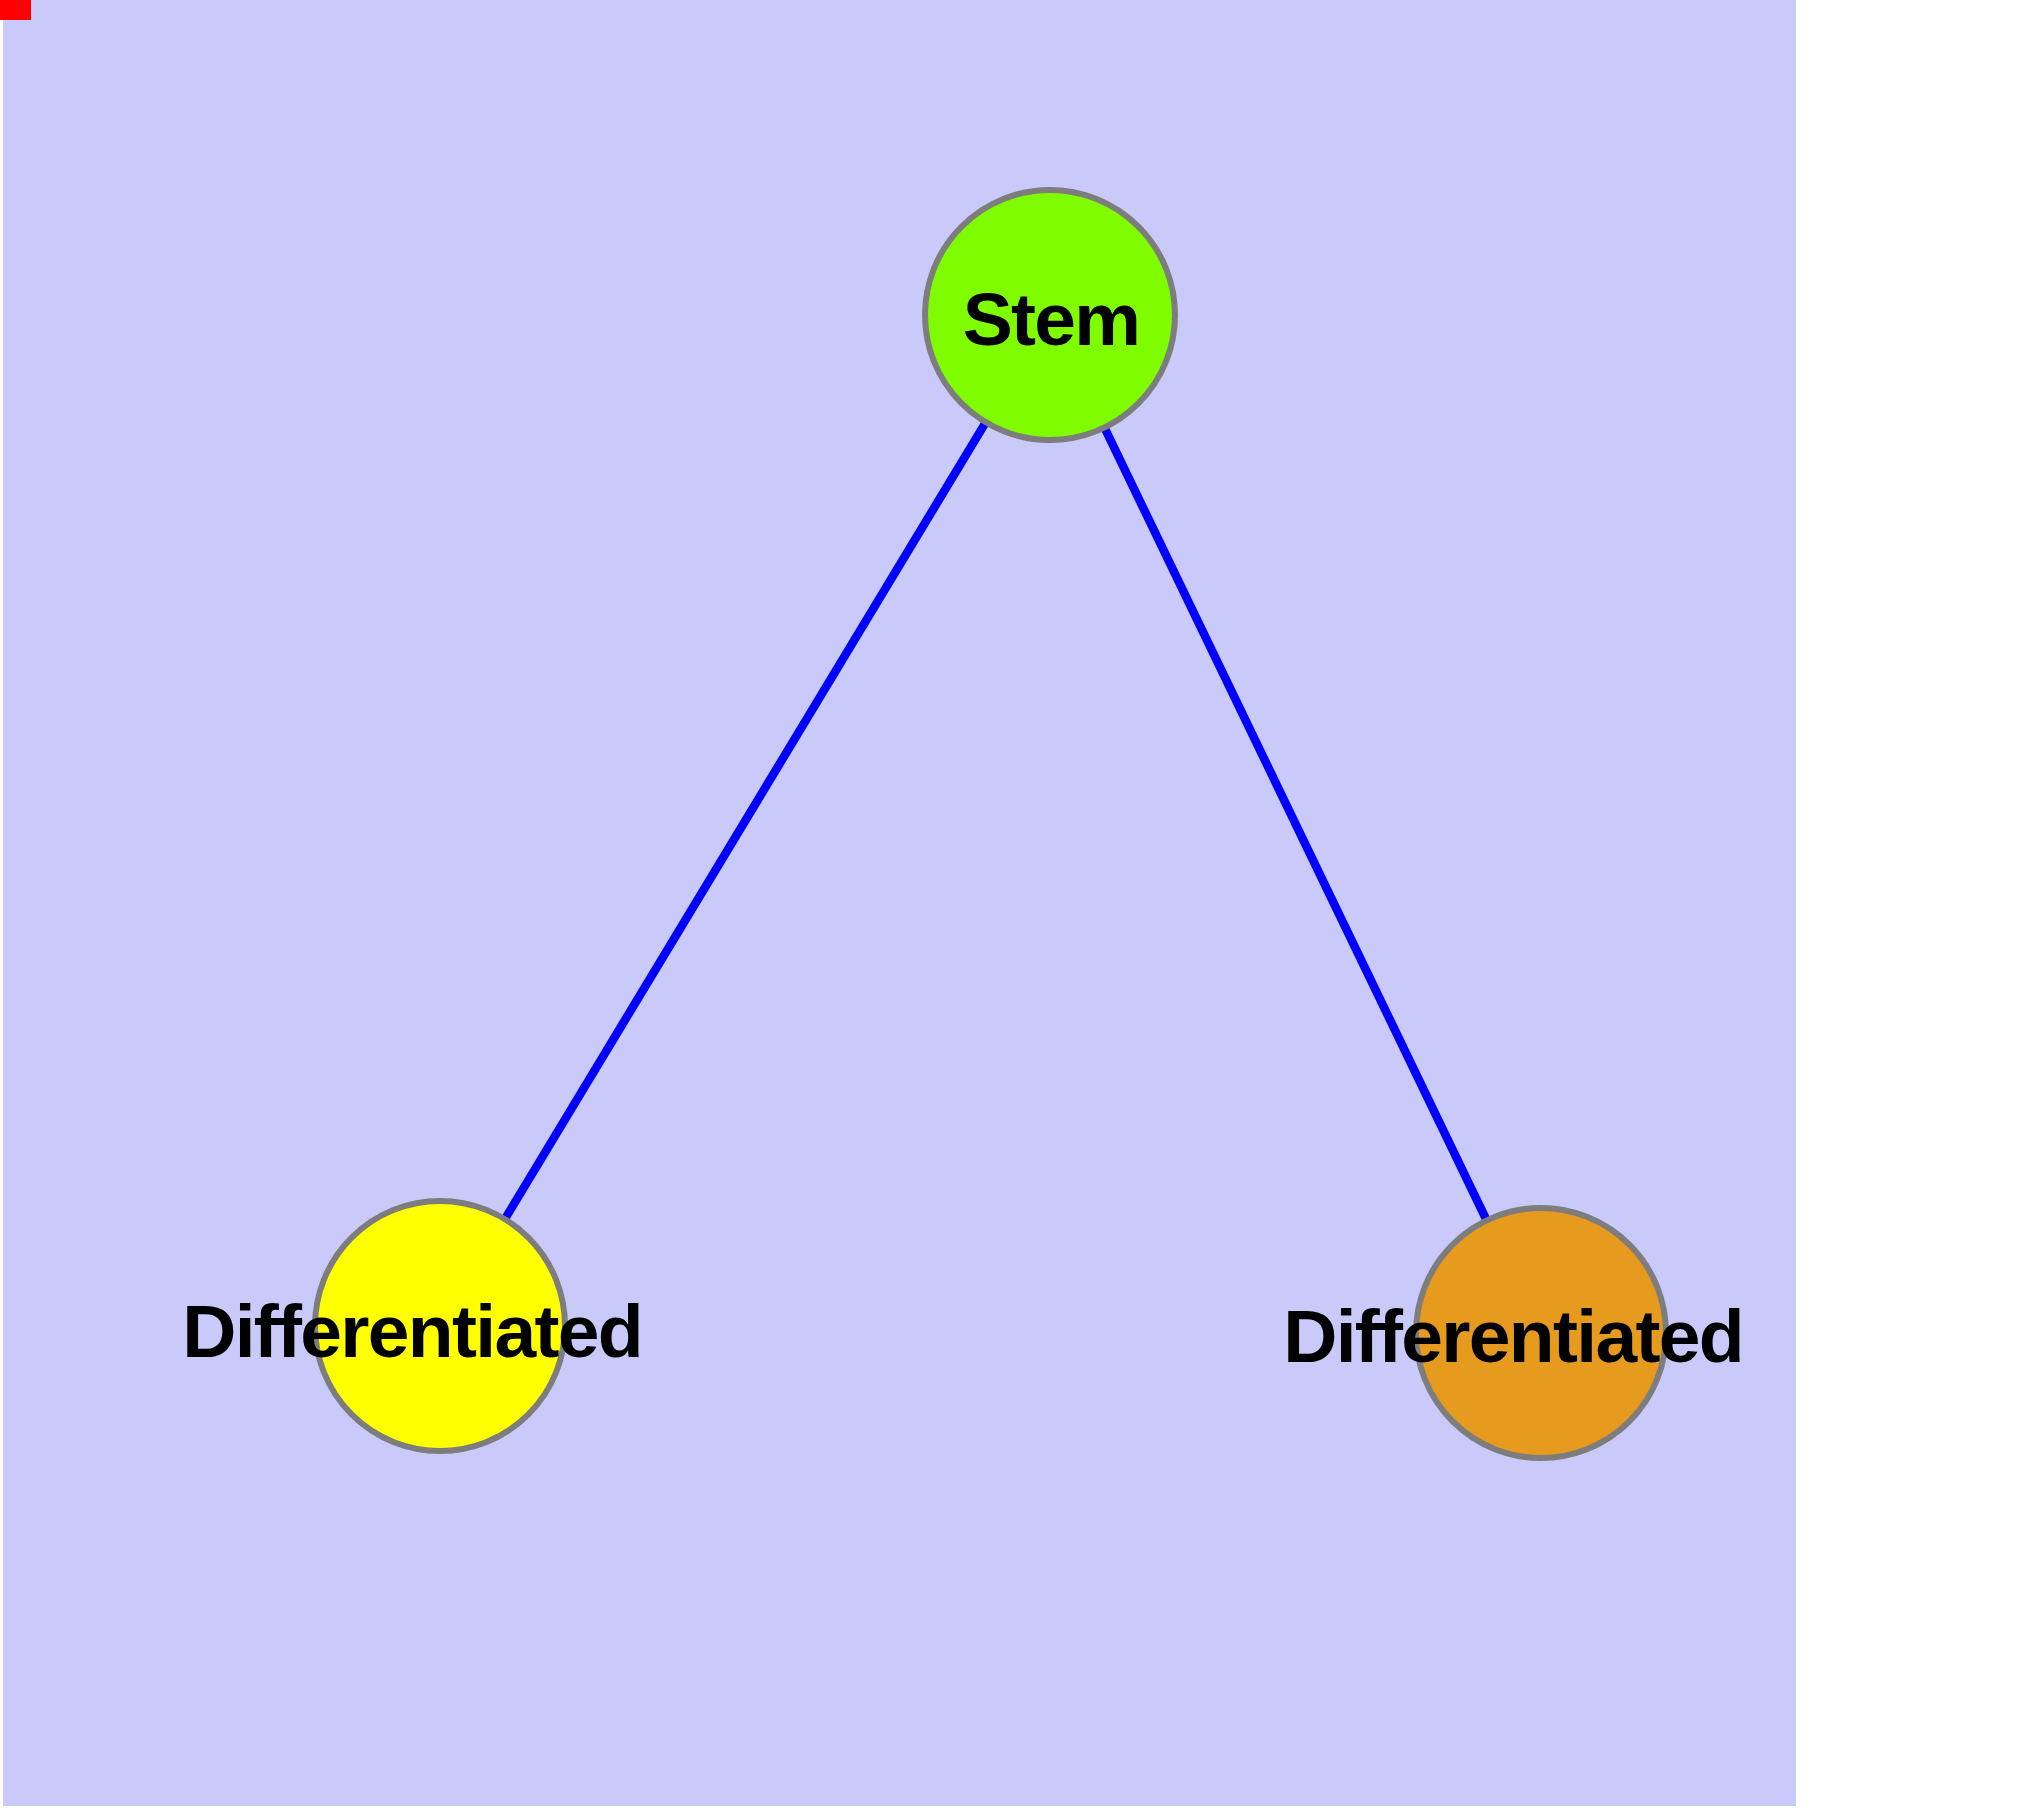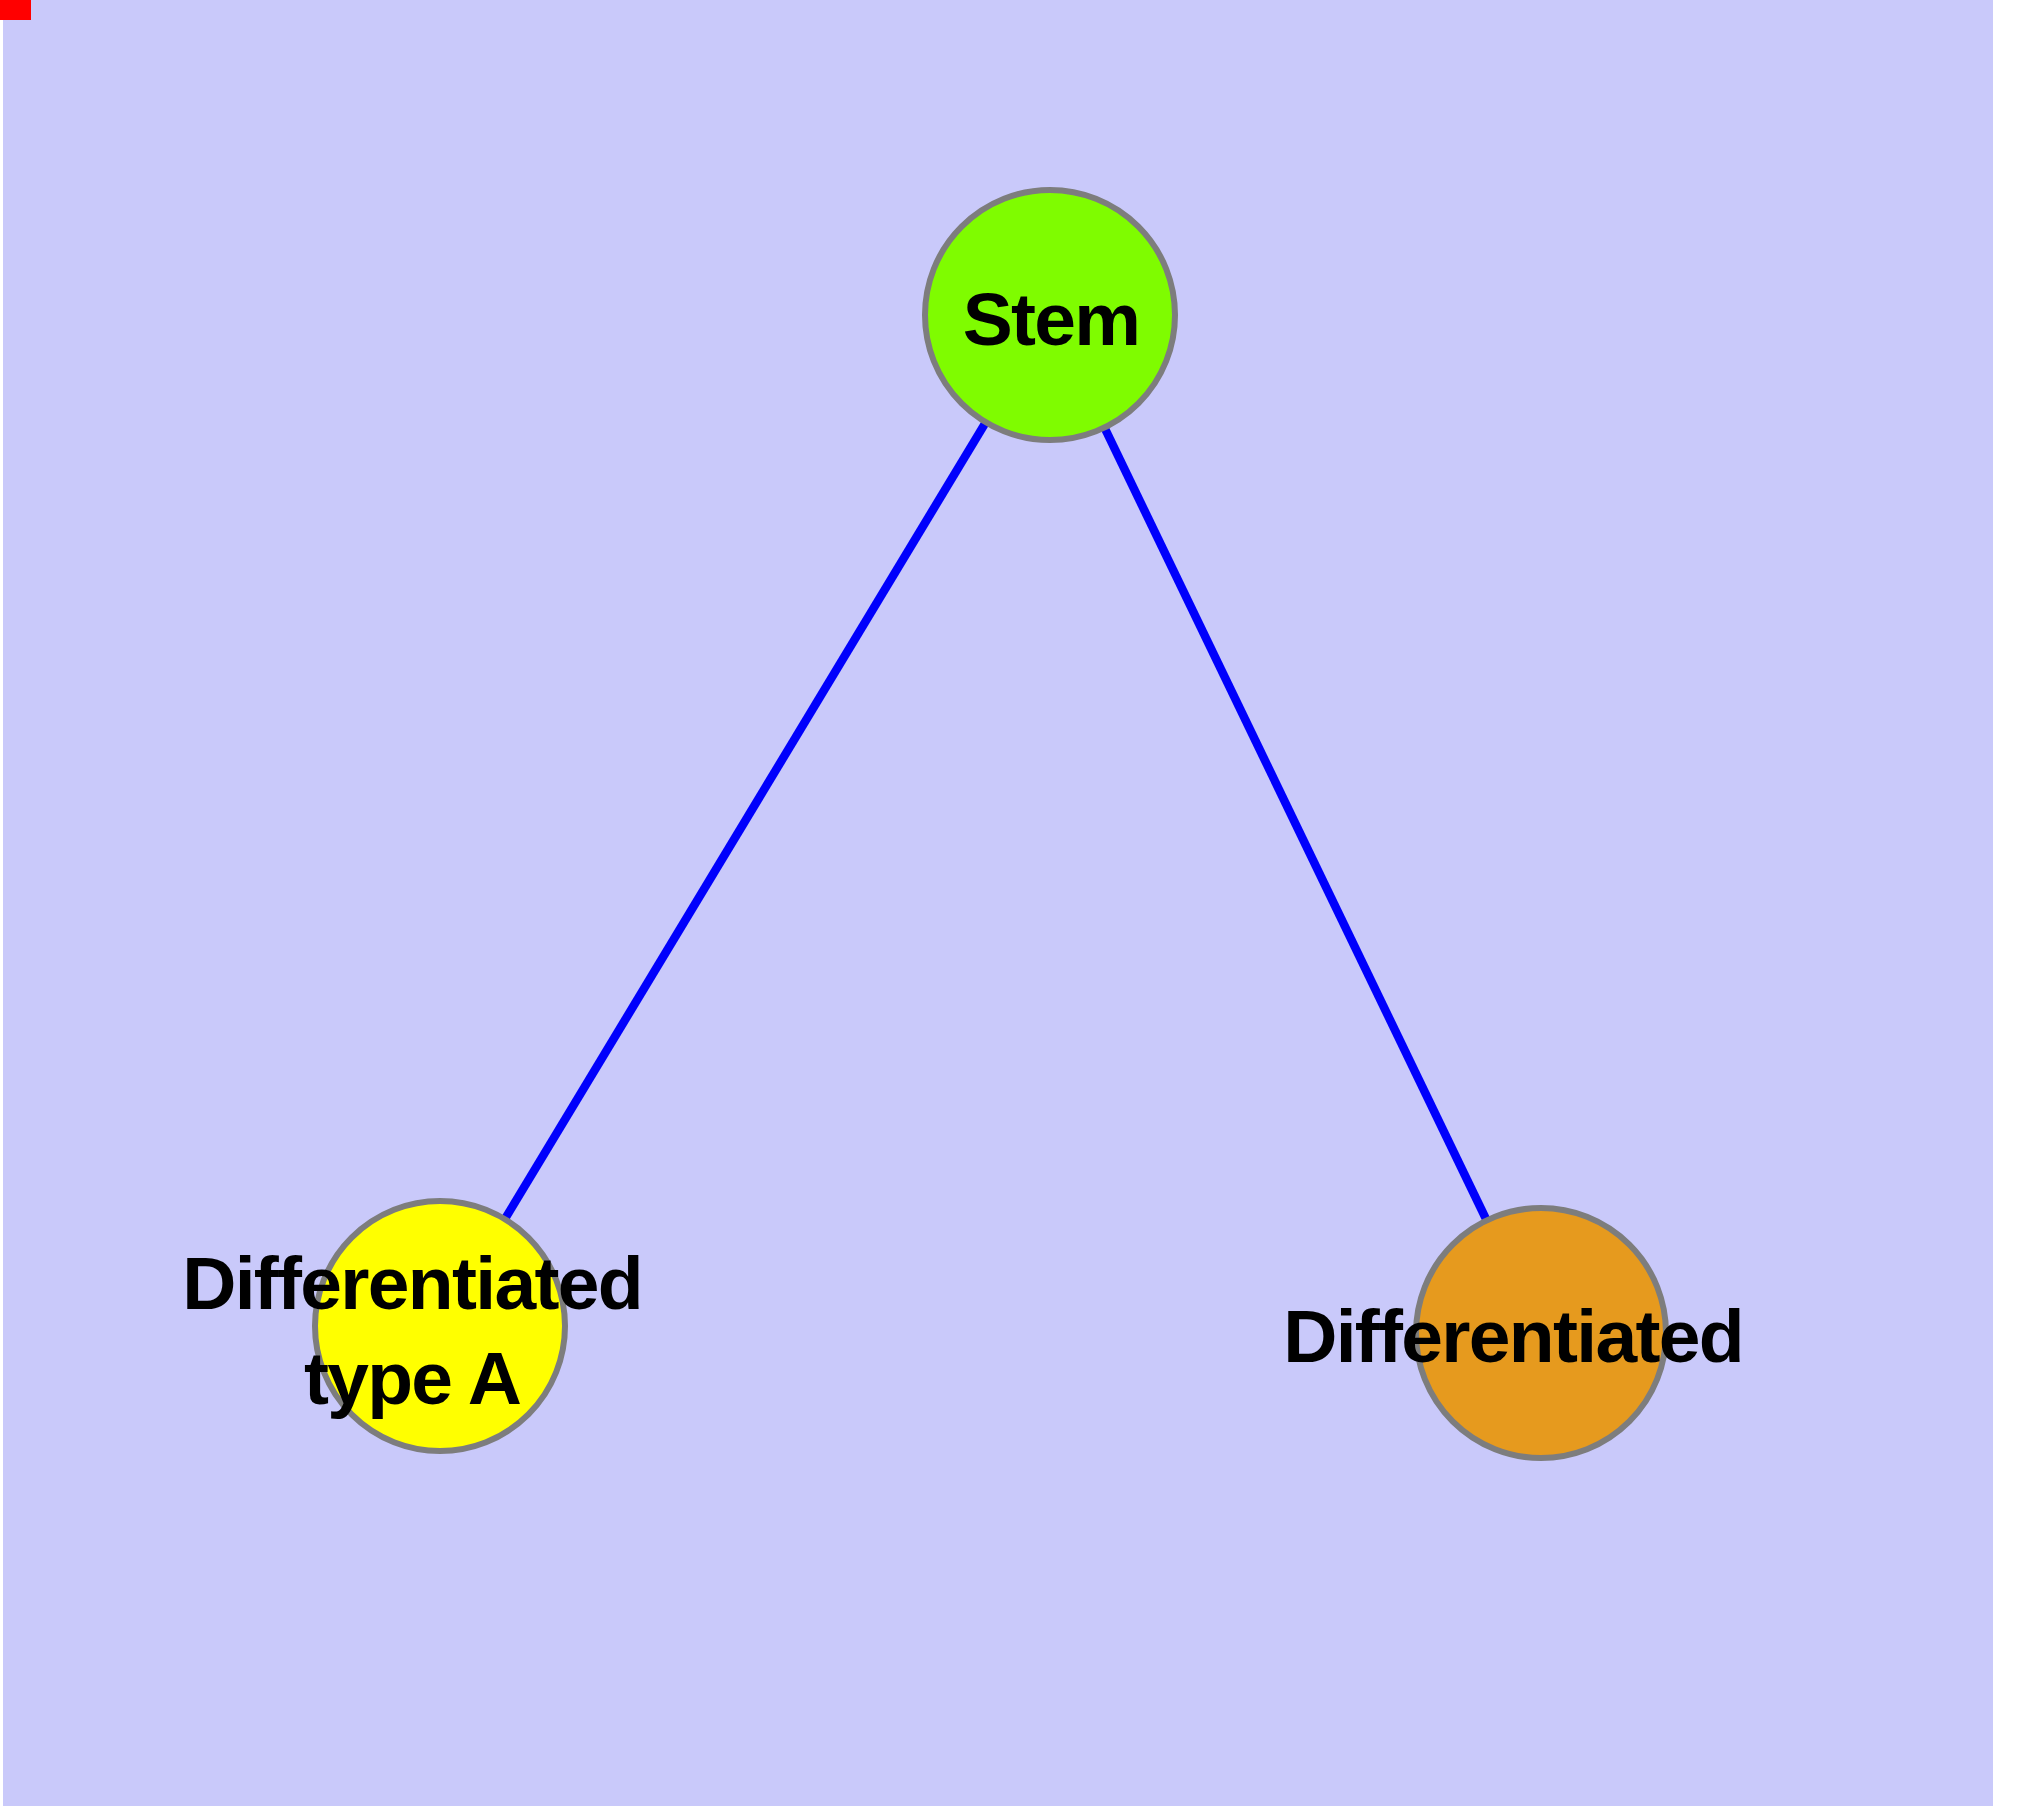--- a/index.html
+++ b/index.html
@@ -6,21 +6,21 @@
     margin: 0;
     padding: 0;
     width: 2021px;
     height: 1812px;
     background: #ffffff;
     overflow: hidden;
     font-family: "Liberation Sans", sans-serif;
   }
   .page {
     position: relative;
-    width: 1993px;
+    width: 1796px;
     height: 1812px;
   }
   
   .bg {
     position: absolute;
     left: 2.5px;
     top: 0;
     right: 0;
     bottom: 6px;
   }
@@ -84,21 +84,20 @@
   <div class="node node-a" style="background-color: rgb(255, 255, 0);"></div>
 
   <div class="node node-b" style="background-color: rgb(230, 154, 30);"></div>
 
   <div class="label label-stem">
     <div>Stem</div>
   </div>
 
   <div class="label label-a">
     <div>Differentiated</div>
-    <div>type A</div>
   </div>
 
   <div class="label label-b">
     <div>Differentiated</div>
   </div>
 
 </div>
 
 
 </body></html>

